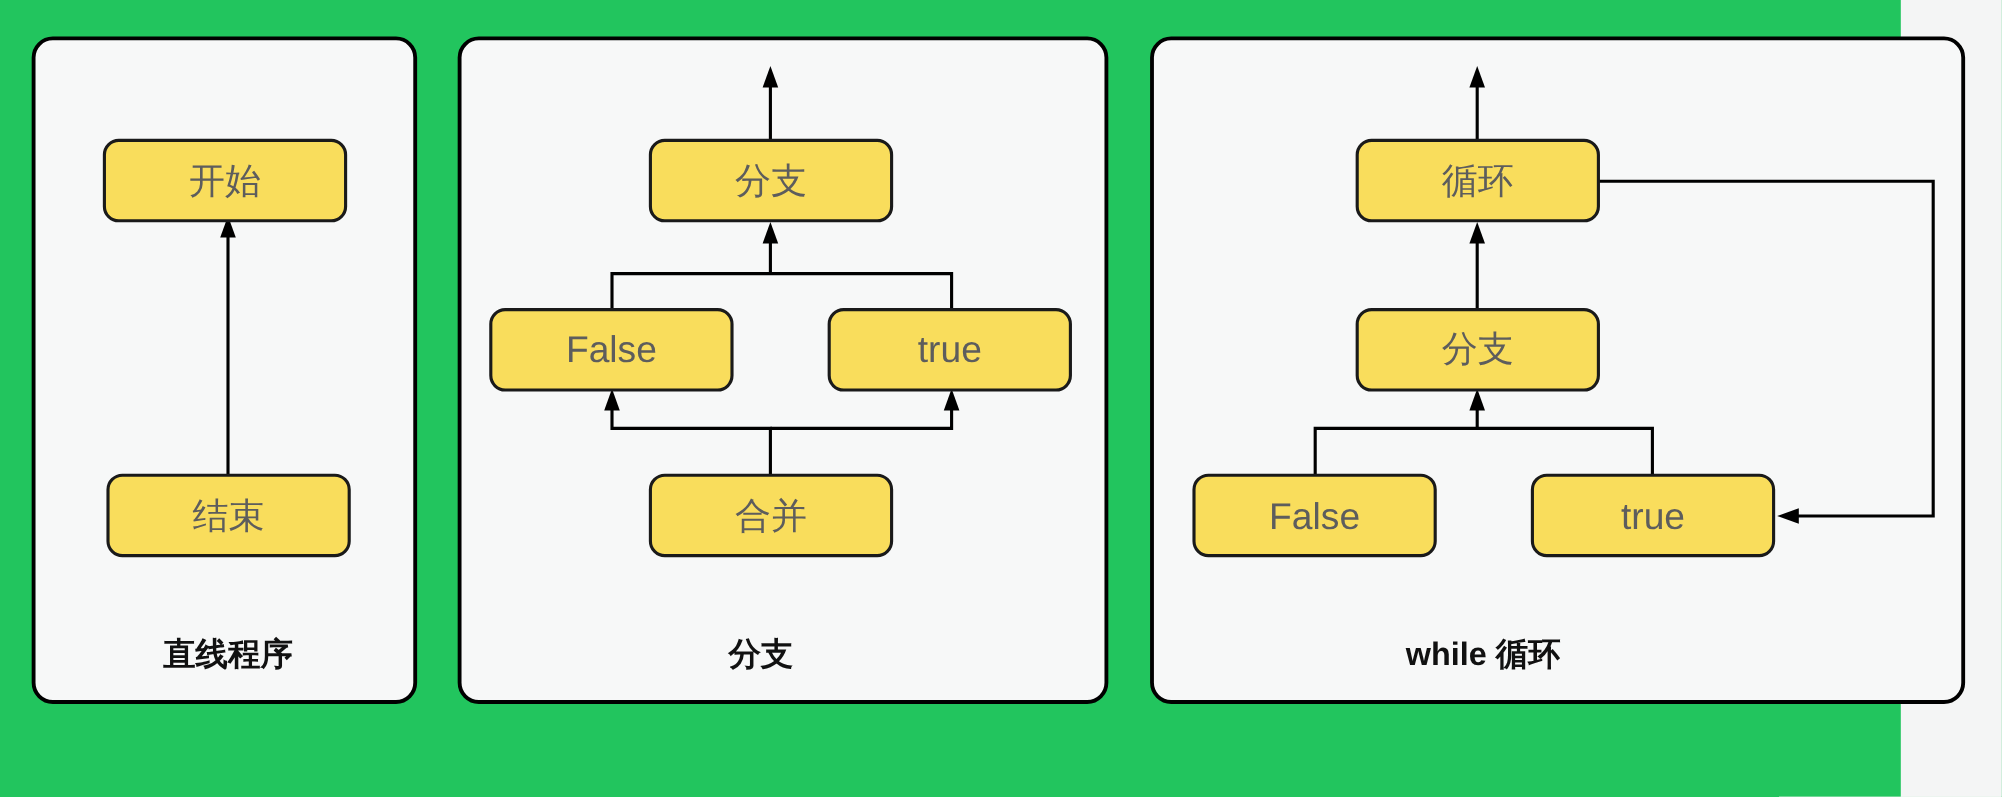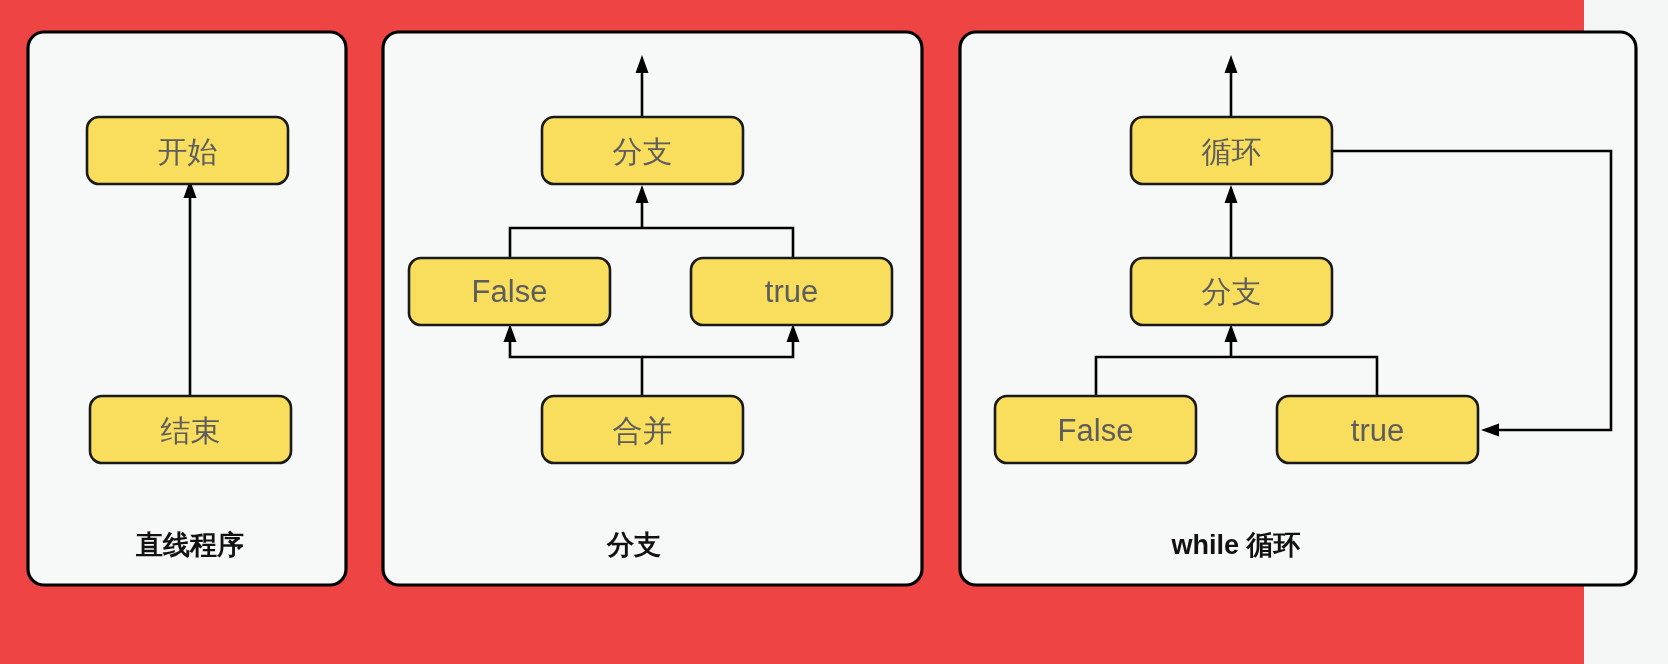--- a/index.html
+++ b/index.html
@@ -11,21 +11,21 @@
   body {
     width: 1668px;
     height: 664px;
     font-family: "Liberation Sans", "DejaVu Sans", sans-serif;
     overflow: hidden;
   }
   #stage {
     position: relative;
     width: 1584px;
     height: 664px;
-    background: #ef4444;
+    background: #22c55e;
   }
   svg.diagram {
     display: block;
     width: 1668px;
     height: 664px;
   }
   .panel-rect {
     fill: #f7f8f8;
     stroke: #000000;
     stroke-width: 3.2;

